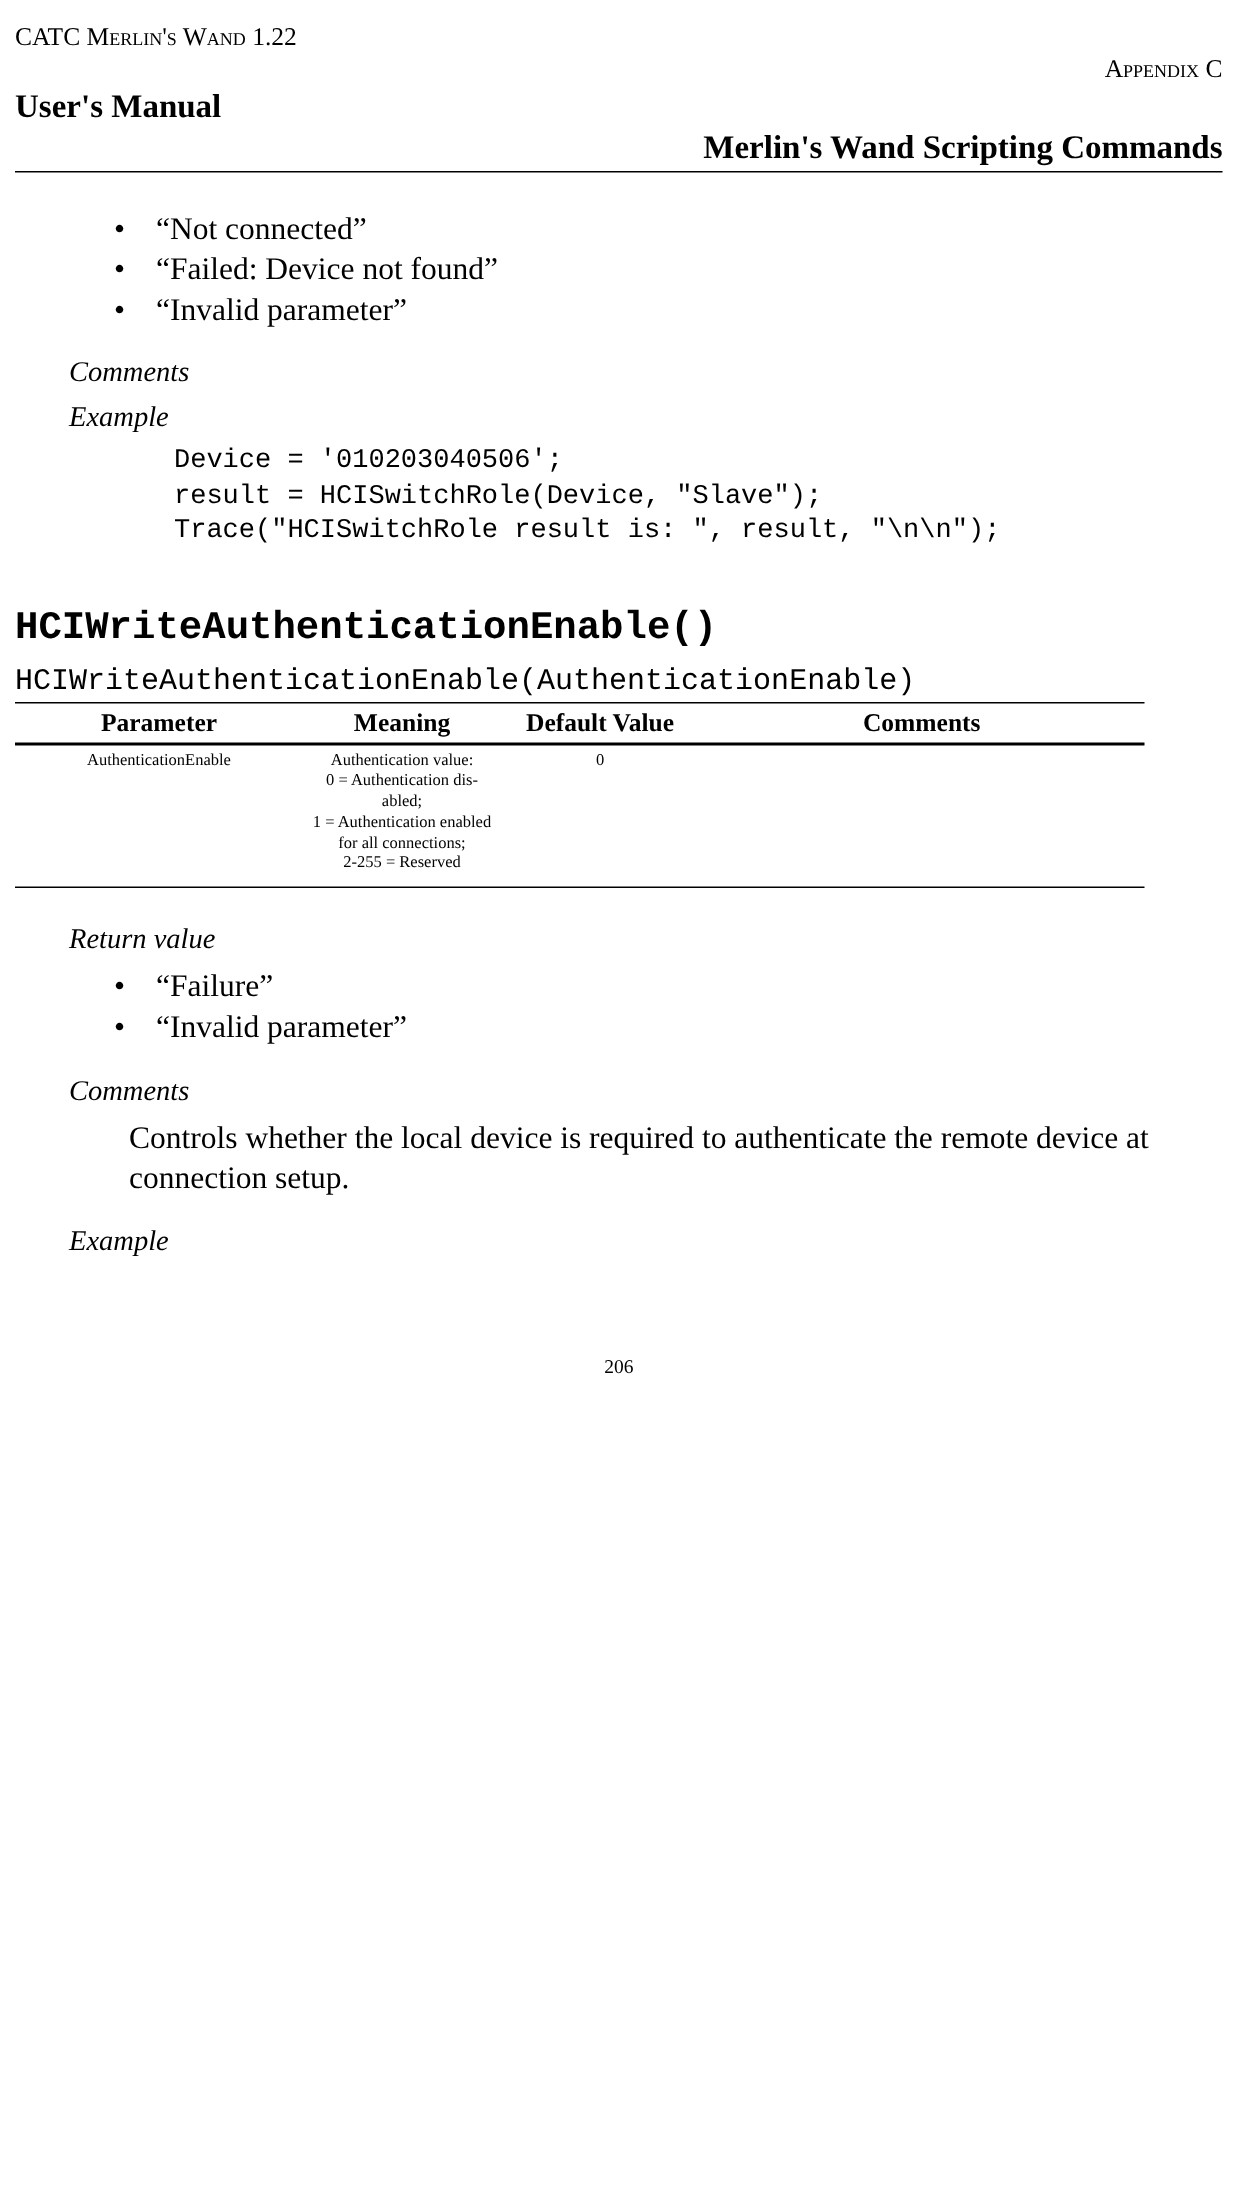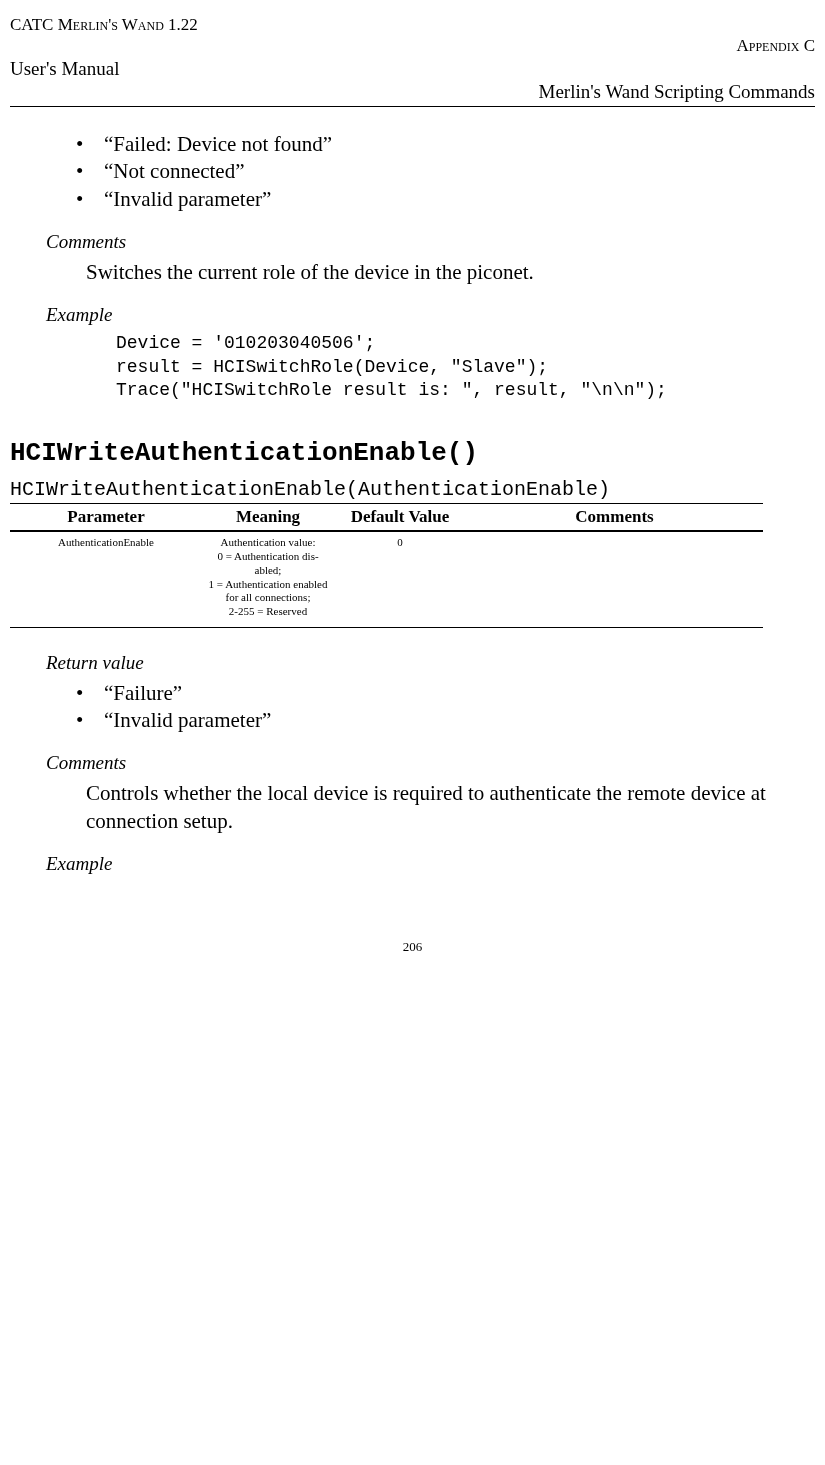--- a/index.html
+++ b/index.html
@@ -19,22 +19,22 @@
       flex-direction: column;
     }
     .smallcaps {
       font-variant: small-caps;
       font-size: 17px;
     }
     .header-right {
       text-align: right;
     }
     .header-sub {
-      font-weight: normal;
-      font-size: 19px;
+      font-weight: bold;
+      font-size: 22px;
     }
     .header-divider {
       border-bottom: 1px solid #000;
       margin-top: 2px;
       margin-bottom: 24px;
     }
     .content {
       padding: 0 26px;
     }
     .bullets {
@@ -133,27 +133,26 @@
 </div>
 <div class="header-row">
   <span class="header-sub">User's Manual</span>
   <span class="header-sub header-right">Merlin's Wand Scripting Commands</span>
 </div>
 <div class="header-divider"></div>
 
 <div class="content">
 
   <ul class="bullets">
+    <li>“Not connected”</li>
     <li>“Failed: Device not found”</li>
-    <li>“Not connected”</li>
     <li>“Invalid parameter”</li>
   </ul>
 
   <div class="section-label">Comments</div>
-  <p class="body-text">Switches the current role of the device in the piconet.</p>
 
   <div class="section-label">Example</div>
   <div class="code-block">Device = '010203040506';
 result = HCISwitchRole(Device, "Slave");
 Trace("HCISwitchRole result is: ", result, "\n\n");</div>
 
   <div class="func-title">HCIWriteAuthenticationEnable()</div>
   <div class="func-sig">HCIWriteAuthenticationEnable(AuthenticationEnable)</div>
 
   <table class="param-table">

